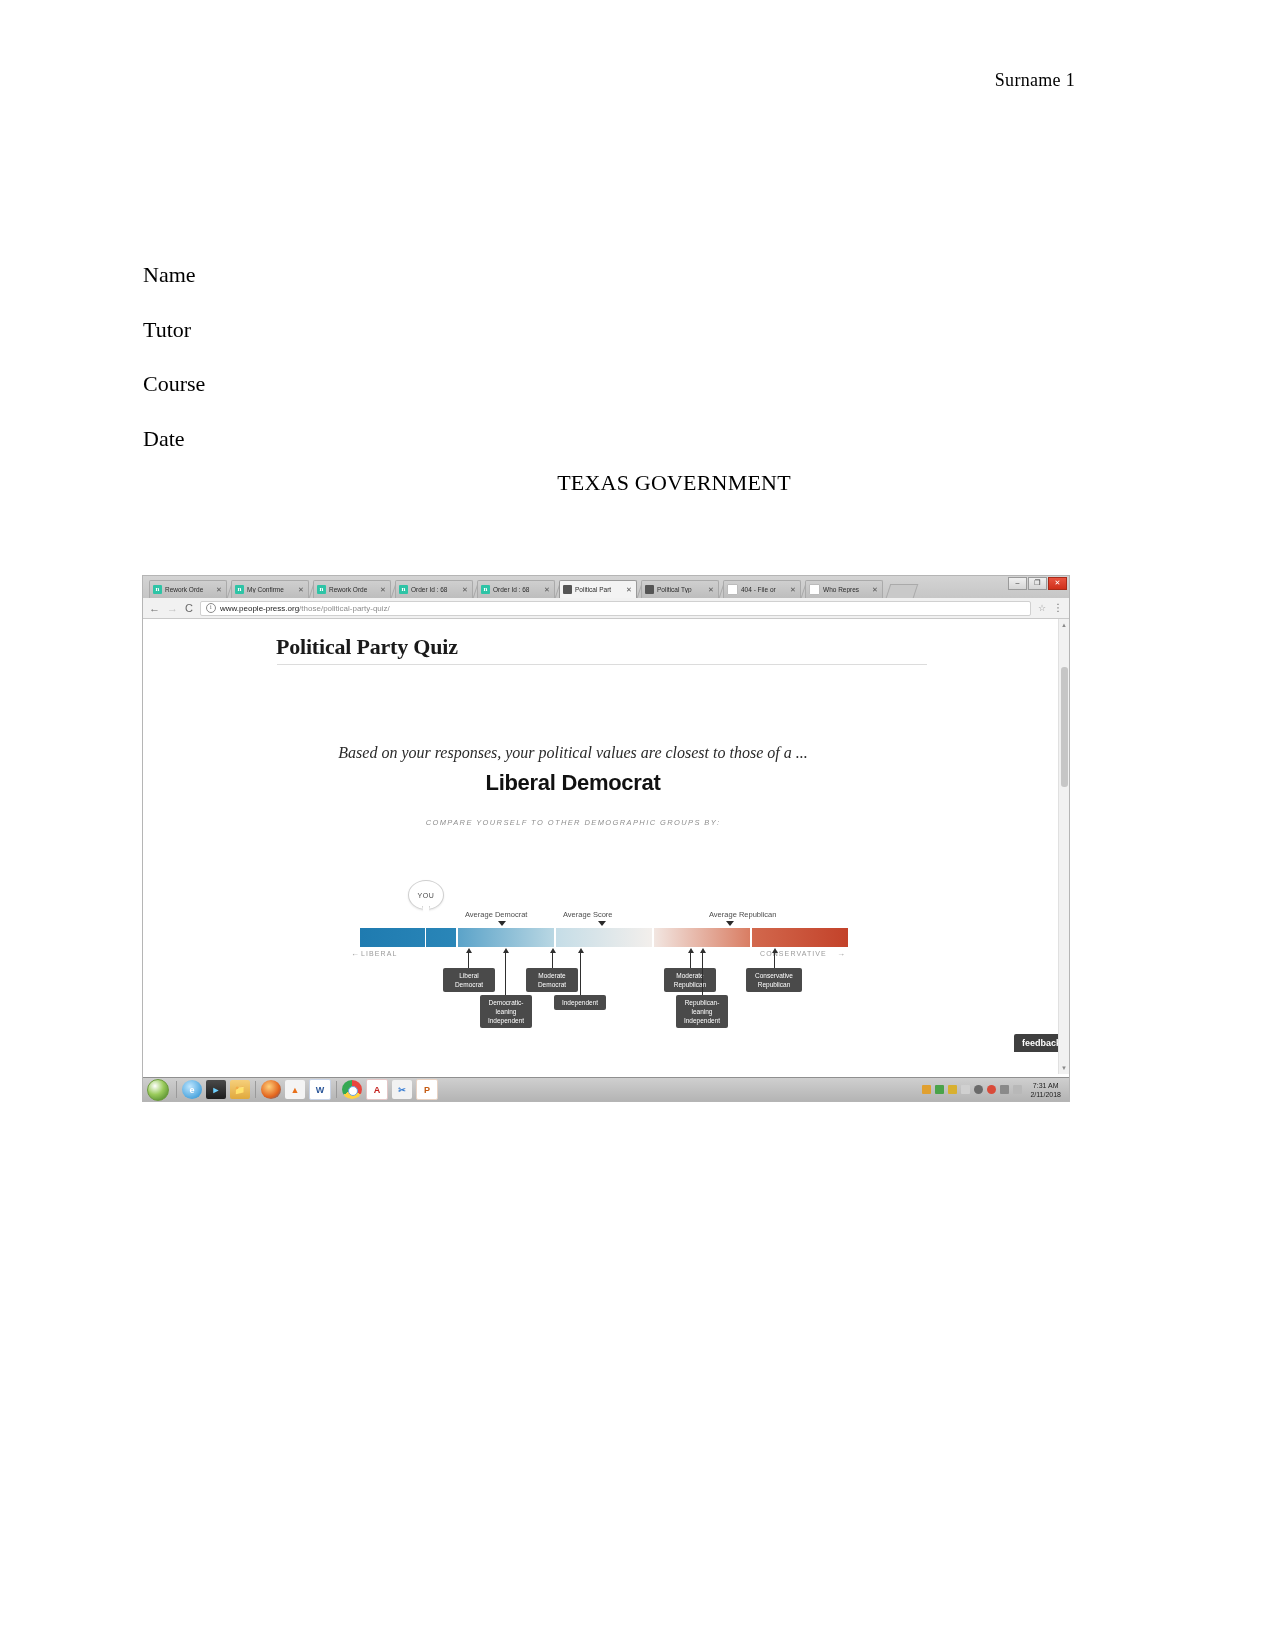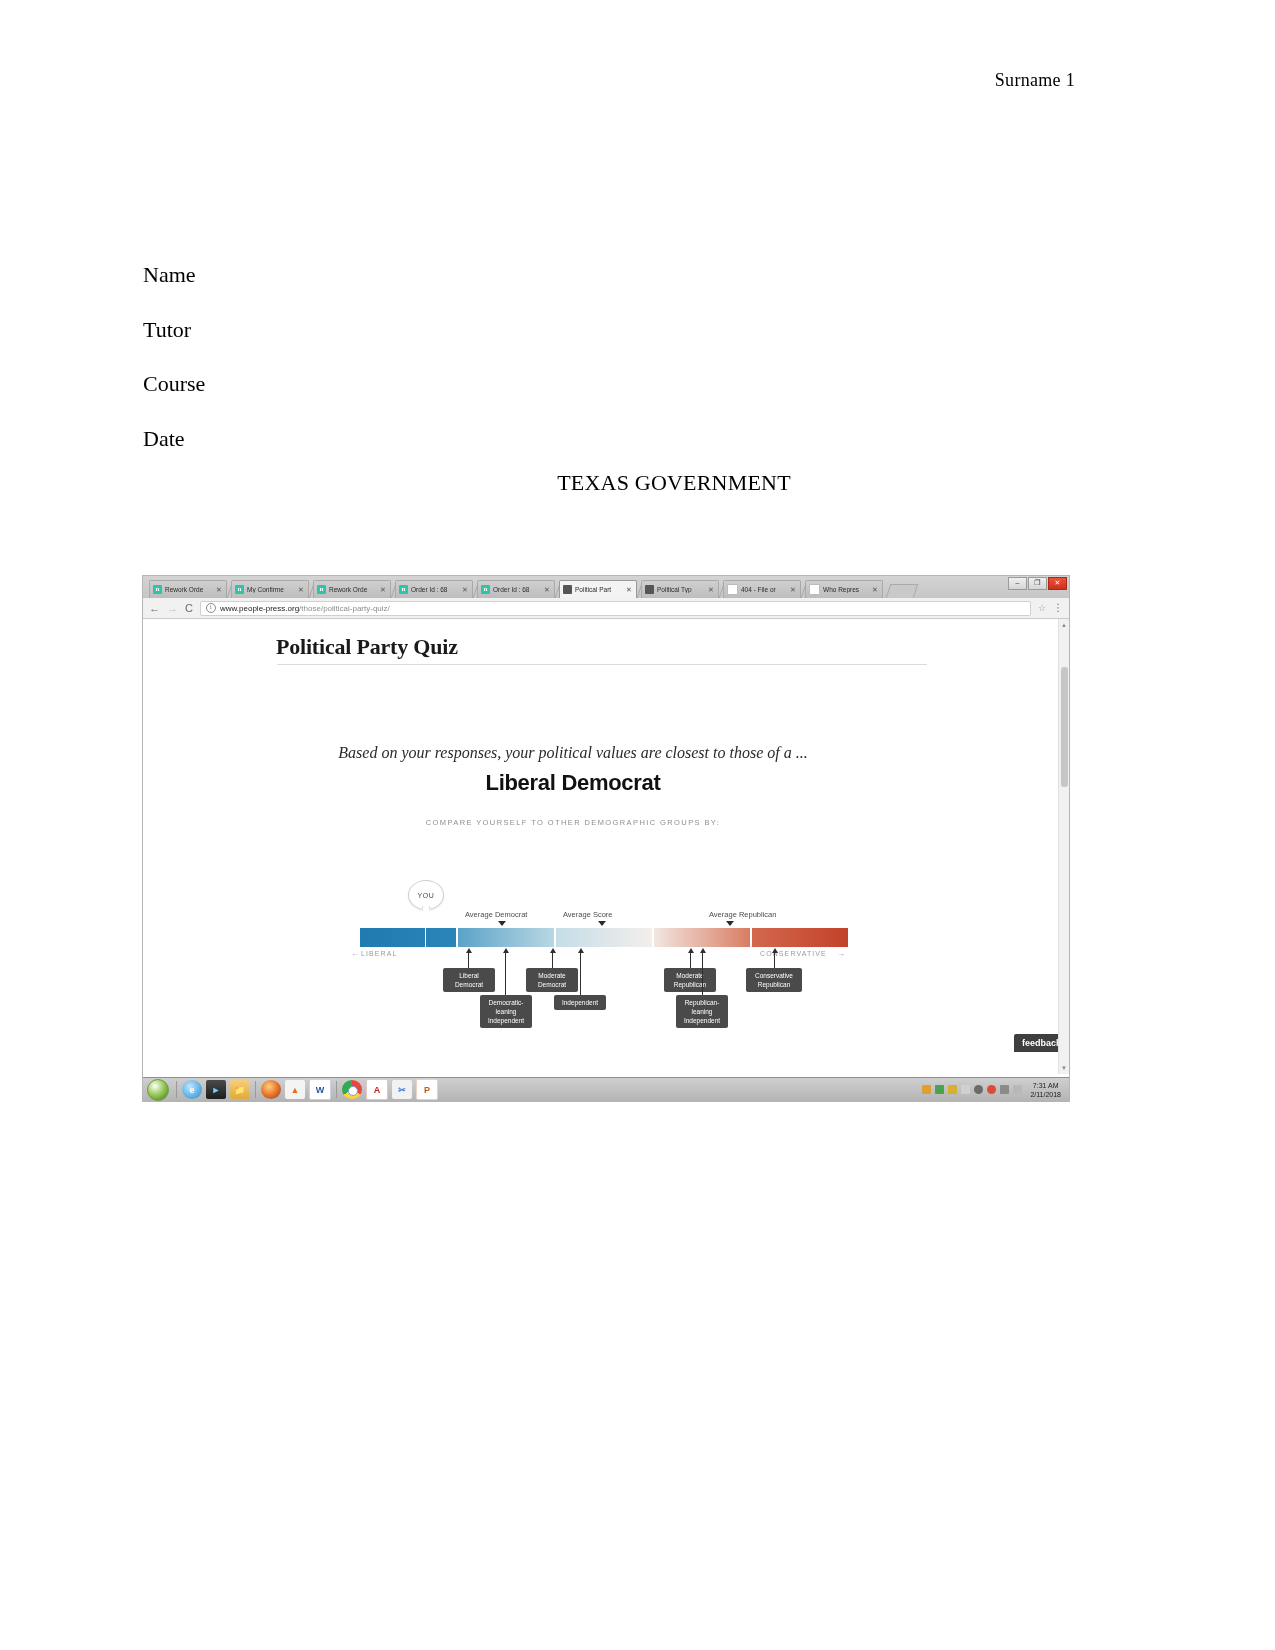--- a/index.html
+++ b/index.html
@@ -144,21 +144,21 @@
   .subline span{display:inline-block;margin-left:-58px;}
   .result{
     position:absolute;left:0;right:0;top:138px;text-align:center;
     font-size:22px;font-weight:bold;color:#111;letter-spacing:-.3px;
   }
   .result span{display:inline-block;margin-left:-58px;}
   .compare{
     position:absolute;left:0;right:0;top:186px;text-align:center;
     font-size:7.5px;color:#8f8f8f;letter-spacing:1.4px;
   }
-  .compare span{display:inline-block;margin-left:-58px;}
+  .compare span{display:inline-block;margin-left:-58px;font-style:italic;}
 
   .seg-tabs{
     position:absolute;left:251px;top:208px;display:flex;gap:13px;
   }
   .seg{
     width:74px;height:25px;border:1px solid #dcdcdc;border-radius:4px;
     background:#fff;display:flex;align-items:center;justify-content:center;
     font-size:9px;color:#5c5c5c;box-sizing:border-box;
   }
   .seg.active{border:1.5px solid #2a2a2a;color:#1a1a1a;font-weight:bold;}

